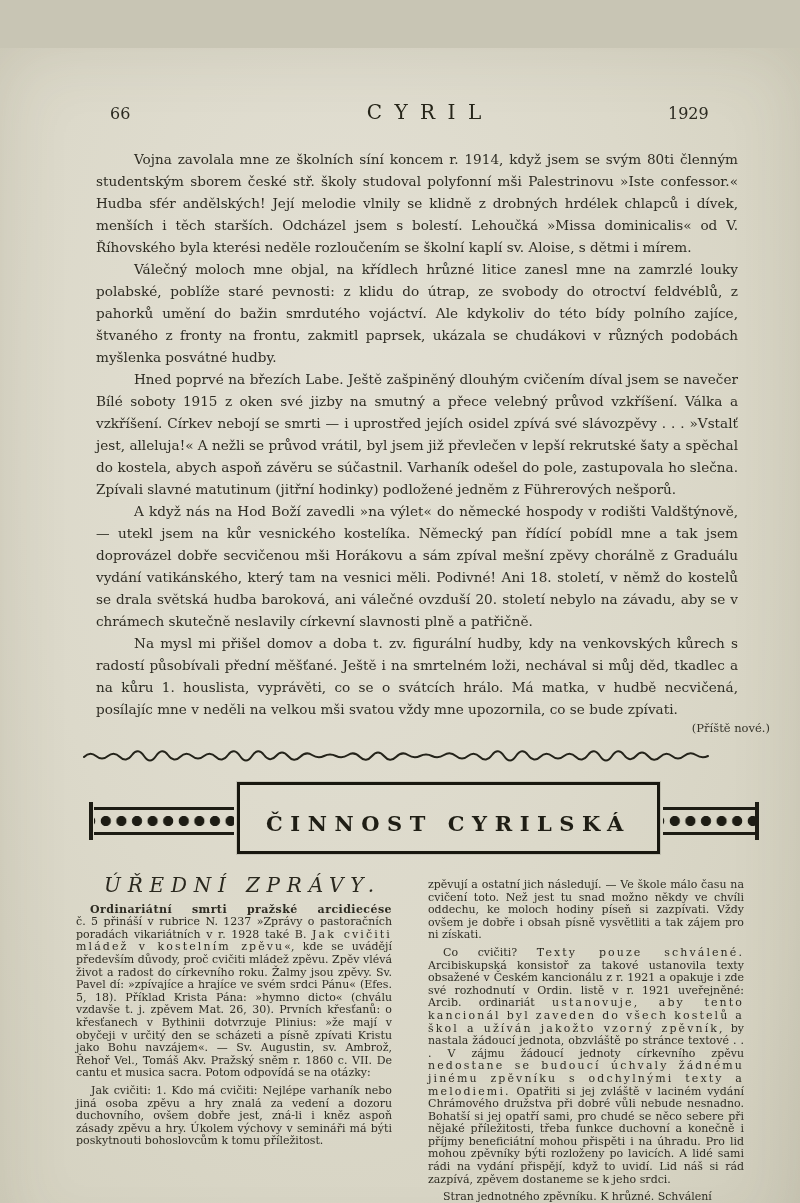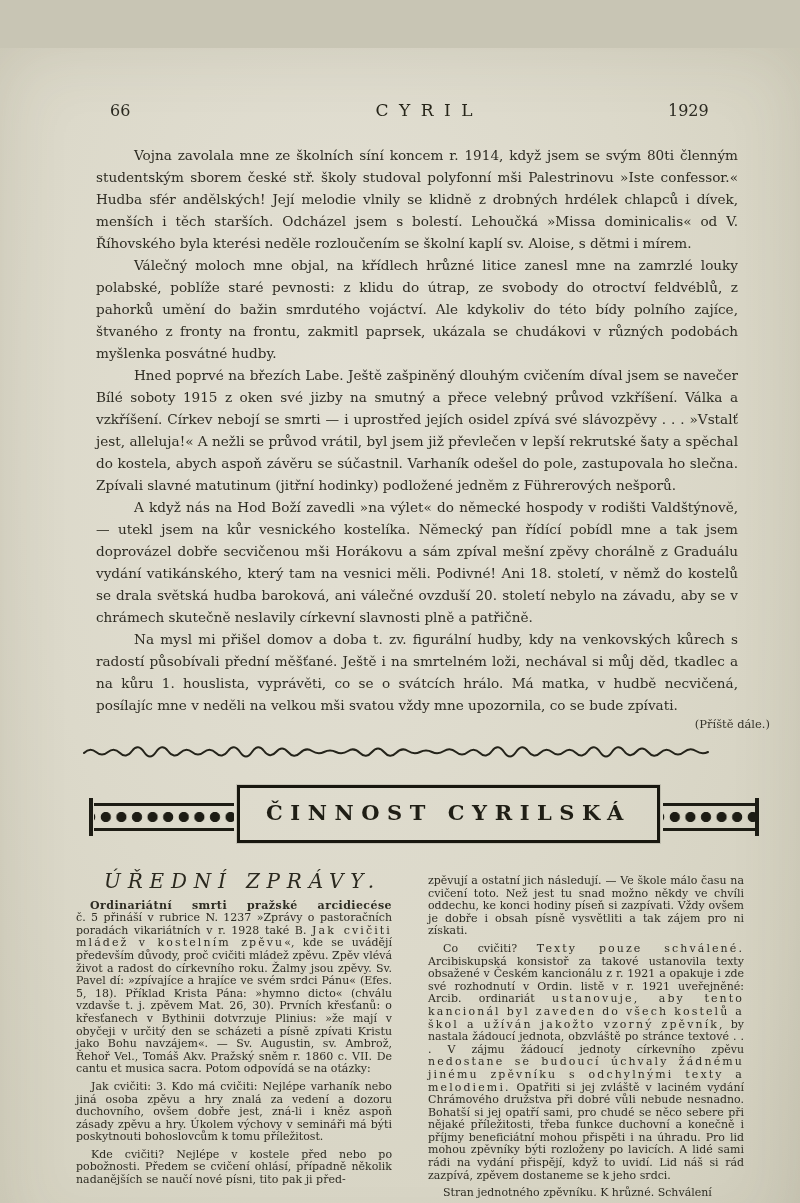--- a/index.html
+++ b/index.html
@@ -9,39 +9,39 @@
     background:
       radial-gradient(ellipse at 42% 30%, #e3e0d4 0%, #dcd9ca 48%, #d5d2c1 82%, #ccc9b8 100%);
     box-shadow: inset 0 0 70px rgba(90,84,58,0.14);
     font-family:"DejaVu Serif", serif;
     color:#2b2a21;
     margin-top:48px;
   }
   
   .pg-header{display:flex;align-items:baseline;padding:52px 62px 0 110px;}
   .page-number{font-size:16px;width:70px;}
-  .journal-title{flex:1;text-align:center;font-size:17px;letter-spacing:0.62em;padding-left:0.62em;color:#262519;}
+  .journal-title{flex:1;text-align:center;font-size:20px;letter-spacing:0.62em;padding-left:0.62em;color:#262519;}
   .year{font-size:16px;width:70px;text-align:left;}
   
   .article{margin:24px 62px 0 96px;font-size:13.6px;line-height:22px;text-align:justify;color:#2e2c23;}
   .article p{margin:0;text-indent:38px;}
   .continuation{text-align:right;font-size:11.5px;line-height:16px;margin:0 30px 0 0;color:#35332a;}
   
   .wavy{display:block;margin:13px auto 0;}
   
   .banner{display:flex;align-items:center;margin:20px 44px 0 94px;height:76px;}
   .strip{height:22px;position:relative;
     border-top:3px solid #1d1c14;border-bottom:3px solid #1d1c14;
     background-image:radial-gradient(circle, #1d1c14 4.7px, rgba(0,0,0,0) 5.5px);
     background-size:15.6px 22px;background-repeat:repeat-x;background-position:4px center;}
   .strip-left{flex:0 0 140px;}
   .strip-right{flex:1;}
   .strip-left::before{content:"";position:absolute;left:-5px;top:-8px;bottom:-8px;width:4px;background:#1d1c14;}
   .strip-right::after{content:"";position:absolute;right:-3px;top:-8px;bottom:-8px;width:4px;background:#1d1c14;}
-  .banner-box{border:3px solid #18170f;padding:12px 26px 15px;margin:0 3px;position:relative;top:-3px;
+  .banner-box{border:3px solid #18170f;padding:26px 26px 15px;margin:0 3px;position:relative;top:-3px;
     box-shadow:0 0 0 1px rgba(24,23,15,0.12);}
   .banner-title{font-size:21px;font-weight:bold;letter-spacing:0.36em;white-space:nowrap;color:#1f1e15;}
   
   .columns{display:flex;gap:36px;margin:20px 56px 0 76px;font-size:11px;line-height:12.6px;text-align:justify;color:#2e2c23;}
   .col{flex:1;min-width:0;}
   .news-heading{font-style:italic;font-weight:normal;font-size:20px;letter-spacing:0.34em;margin:0 0 12px 28px;white-space:nowrap;color:#2a281e;}
   .lead-line{margin:0;font-weight:bold;text-indent:14px;text-align-last:justify;letter-spacing:0.04em;}
   .np{margin:0 0 5px;text-indent:15px;}
   .np.no-indent{text-indent:0;}
   .sperr{letter-spacing:2.1px;}
@@ -57,42 +57,41 @@
     <span class="year">1929</span>
   </header>
 
   <main class="article">
     <p>Vojna zavolala mne ze školních síní koncem r. 1914, když jsem se svým 80ti členným studentským sborem české stř. školy studoval polyfonní mši Palestrinovu »Iste confessor.« Hudba sfér andělských! Její melodie vlnily se klidně z drobných hrdélek chlapců i dívek, menších i těch starších. Odcházel jsem s bolestí. Lehoučká »Missa dominicalis« od V. Říhovského byla kterési neděle rozloučením se školní kaplí sv. Aloise, s dětmi i mírem.</p>
     <p>Válečný moloch mne objal, na křídlech hrůzné litice zanesl mne na zamrzlé louky polabské, poblíže staré pevnosti: z klidu do útrap, ze svobody do otroctví feldvéblů, z pahorků umění do bažin smrdutého vojáctví. Ale kdykoliv do této bídy polního zajíce, štvaného z fronty na frontu, zakmitl paprsek, ukázala se chudákovi v různých podobách myšlenka posvátné hudby.</p>
     <p>Hned poprvé na březích Labe. Ještě zašpiněný dlouhým cvičením díval jsem se navečer Bílé soboty 1915 z oken své jizby na smutný a přece velebný průvod vzkříšení. Válka a vzkříšení. Církev nebojí se smrti — i uprostřed jejích osidel zpívá své slávozpěvy . . . »Vstalť jest, alleluja!« A nežli se průvod vrátil, byl jsem již převlečen v lepší rekrutské šaty a spěchal do kostela, abych aspoň závěru se súčastnil. Varhaník odešel do pole, zastupovala ho slečna. Zpívali slavné matutinum (jitřní hodinky) podložené jedněm z Führerových nešporů.</p>
     <p>A když nás na Hod Boží zavedli »na výlet« do německé hospody v rodišti Valdštýnově, — utekl jsem na kůr vesnického kostelíka. Německý pan řídící pobídl mne a tak jsem doprovázel dobře secvičenou mši Horákovu a sám zpíval mešní zpěvy chorálně z Graduálu vydání vatikánského, který tam na vesnici měli. Podivné! Ani 18. století, v němž do kostelů se drala světská hudba baroková, ani válečné ovzduší 20. století nebylo na závadu, aby se v chrámech skutečně neslavily církevní slavnosti plně a patřičně.</p>
     <p>Na mysl mi přišel domov a doba t. zv. figurální hudby, kdy na venkovských kůrech s radostí působívali přední měšťané. Ještě i na smrtelném loži, nechával si můj děd, tkadlec a na kůru 1. houslista, vyprávěti, co se o svátcích hrálo. Má matka, v hudbě necvičená, posílajíc mne v neděli na velkou mši svatou vždy mne upozornila, co se bude zpívati.</p>
   </main>
-  <div class="continuation">(Příště dále.)</div>
+  <div class="continuation">(Příště nové.)</div>
 
   <svg class="wavy" width="636" height="14" viewBox="0 0 636 14">
     <path d="M2 8 q 6 -6 12 -1 t 12 0 t 12 1 t 12 -2 t 12 1 t 12 0 t 12 -1 t 12 2 t 12 -1 t 12 0 t 12 1 t 12 -2 t 12 1 t 12 0 t 12 -1 t 12 1 t 12 0 t 12 1 t 12 -2 t 12 1 t 12 0 t 12 -1 t 12 2 t 12 -1 t 12 0 t 12 1 t 12 -2 t 12 1 t 12 0 t 12 -1 t 12 1 t 12 0 t 12 1 t 12 -2 t 12 1 t 12 0 t 12 -1 t 12 2 t 12 -1 t 12 0 t 12 1 t 12 -2 t 12 1 t 12 0 t 12 -1 t 12 1 t 12 0 t 12 1 t 12 -1 t 12 0 t 12 -1 t 12 1" fill="none" stroke="#24231a" stroke-width="2" stroke-linecap="round"></path>
   </svg>
 
   <div class="banner">
     <div class="strip strip-left"></div>
     <div class="banner-box">
       <span class="banner-title">ČINNOST CYRILSKÁ</span>
     </div>
     <div class="strip strip-right"></div>
   </div>
 
   <section class="columns">
     <div class="col">
       <h2 class="news-heading">ÚŘEDNÍ ZPRÁVY.</h2>
       <p class="lead-line">Ordinariátní smrti pražské arcidiecése</p>
       <p class="np no-indent"><span>č. 5 přináší v rubrice N. 1237 »Zprávy o pastoračních poradách vikariátních v r. 1928 také B. </span><span class="sperr">Jak cvičiti mládež v kostelním zpěvu</span><span>«, kde se uvádějí především důvody, proč cvičiti mládež zpěvu. Zpěv vlévá život a radost do církevního roku. Žalmy jsou zpěvy. Sv. Pavel dí: »zpívajíce a hrajíce ve svém srdci Pánu« (Efes. 5, 18). Příklad Krista Pána: »hymno dicto« (chválu vzdavše t. j. zpěvem Mat. 26, 30). Prvních křesťanů: o křesťanech v Bythinii dotvrzuje Plinius: »že mají v obyčeji v určitý den se scházeti a písně zpívati Kristu jako Bohu navzájem«. — Sv. Augustin, sv. Ambrož, Řehoř Vel., Tomáš Akv. Pražský sněm r. 1860 c. VII. De cantu et musica sacra. Potom odpovídá se na otázky:</span></p>
-      <p class="np">Jak cvičiti: 3. Kdo má cvičiti: Nejlépe varhaník nebo jiná osoba zpěvu a hry znalá za vedení a dozoru duchovního, ovšem dobře jest, zná-li i kněz aspoň zásady zpěvu a hry. Úkolem výchovy v semináři má býti poskytnouti bohoslovcům k tomu příležitost.</p>
-      <p class="np">Kde cvičiti? Nejlépe v kostele před nebo po pobožnosti. Předem se cvičení ohlásí, případně několik nadanějších se naučí nové písni, tito pak ji před-</p>
+      <p class="np">Jak cvičiti: 1. Kdo má cvičiti: Nejlépe varhaník nebo jiná osoba zpěvu a hry znalá za vedení a dozoru duchovního, ovšem dobře jest, zná-li i kněz aspoň zásady zpěvu a hry. Úkolem výchovy v semináři má býti poskytnouti bohoslovcům k tomu příležitost.</p>
     </div>
     <div class="col">
-      <p class="np no-indent">zpěvují a ostatní jich následují. — Ve škole málo času na cvičení toto. Než jest tu snad možno někdy ve chvíli oddechu, ke konci hodiny píseň si zazpívati. Vždy ovšem je dobře i obsah písně vysvětliti a tak zájem pro ni získati.</p>
+      <p class="np no-indent">zpěvují a ostatní jich následují. — Ve škole málo času na cvičení toto. Než jest tu snad možno někdy ve chvíli oddechu, ke moloch hodiny píseň si zazpívati. Vždy ovšem je dobře i obsah písně vysvětliti a tak zájem pro ni získati.</p>
       <p class="np"><span>Co cvičiti? </span><span class="sperr">Texty pouze schválené.</span><span> Arcibiskupská konsistoř za takové ustanovila texty obsažené v Českém kancionálu z r. 1921 a opakuje i zde své rozhodnutí v Ordin. listě v r. 1921 uveřejněné: Arcib. ordinariát </span><span class="sperr">ustanovuje, aby tento kancionál byl zaveden do všech kostelů a škol a užíván jakožto vzorný zpěvník,</span><span> by nastala žádoucí jednota, obzvláště po stránce textové . . . V zájmu žádoucí jednoty církevního zpěvu </span><span class="sperr">nedostane se budoucí úchvaly žádnému jinému zpěvníku s odchylnými texty a melodiemi.</span><span> Opatřiti si jej zvláště v laciném vydání Chrámového družstva při dobré vůli nebude nesnadno. Bohatší si jej opatří sami, pro chudé se něco sebere při nějaké příležitosti, třeba funkce duchovní a konečně i příjmy beneficiátní mohou přispěti i na úhradu. Pro lid mohou zpěvníky býti rozloženy po lavicích. A lidé sami rádi na vydání přispějí, když to uvidí. Lid náš si rád zazpívá, zpěvem dostaneme se k jeho srdci.</span></p>
       <p class="np">Stran jednotného zpěvníku. K hrůzné. Schválení</p>
     </div>
   </section>
 
 </div>
 
 </body></html>

